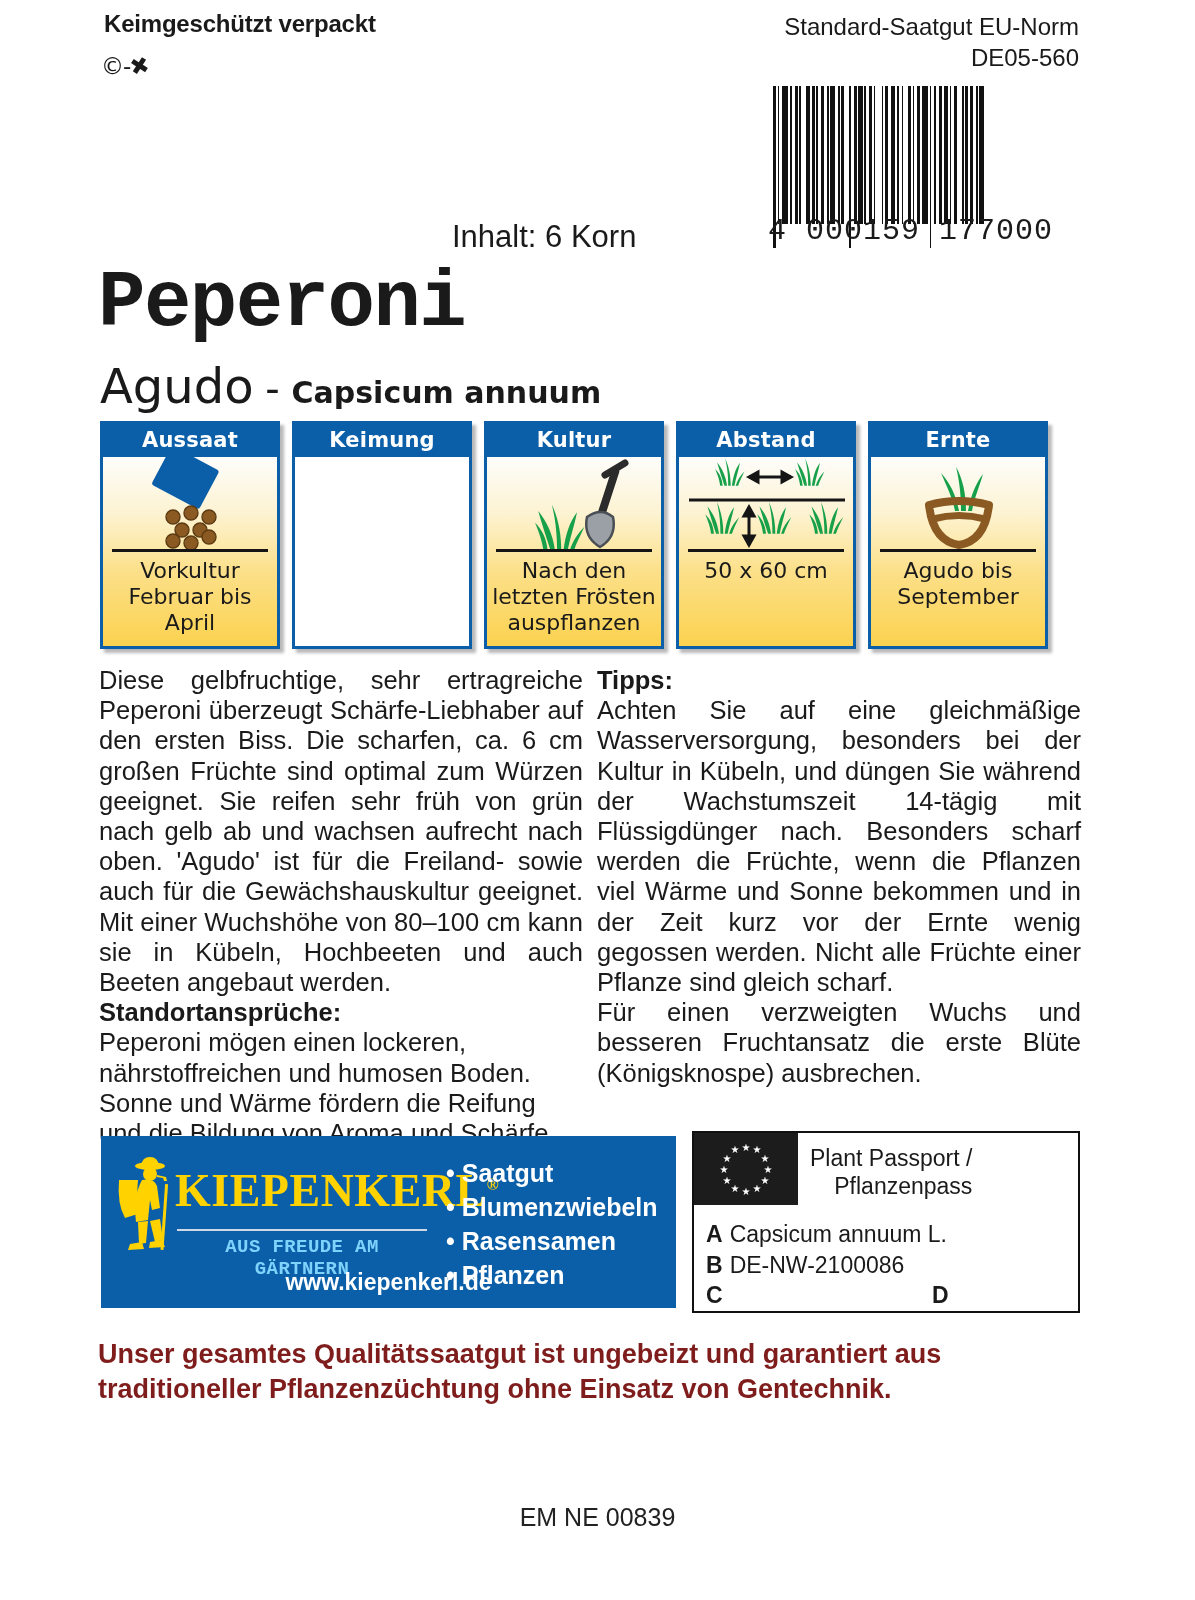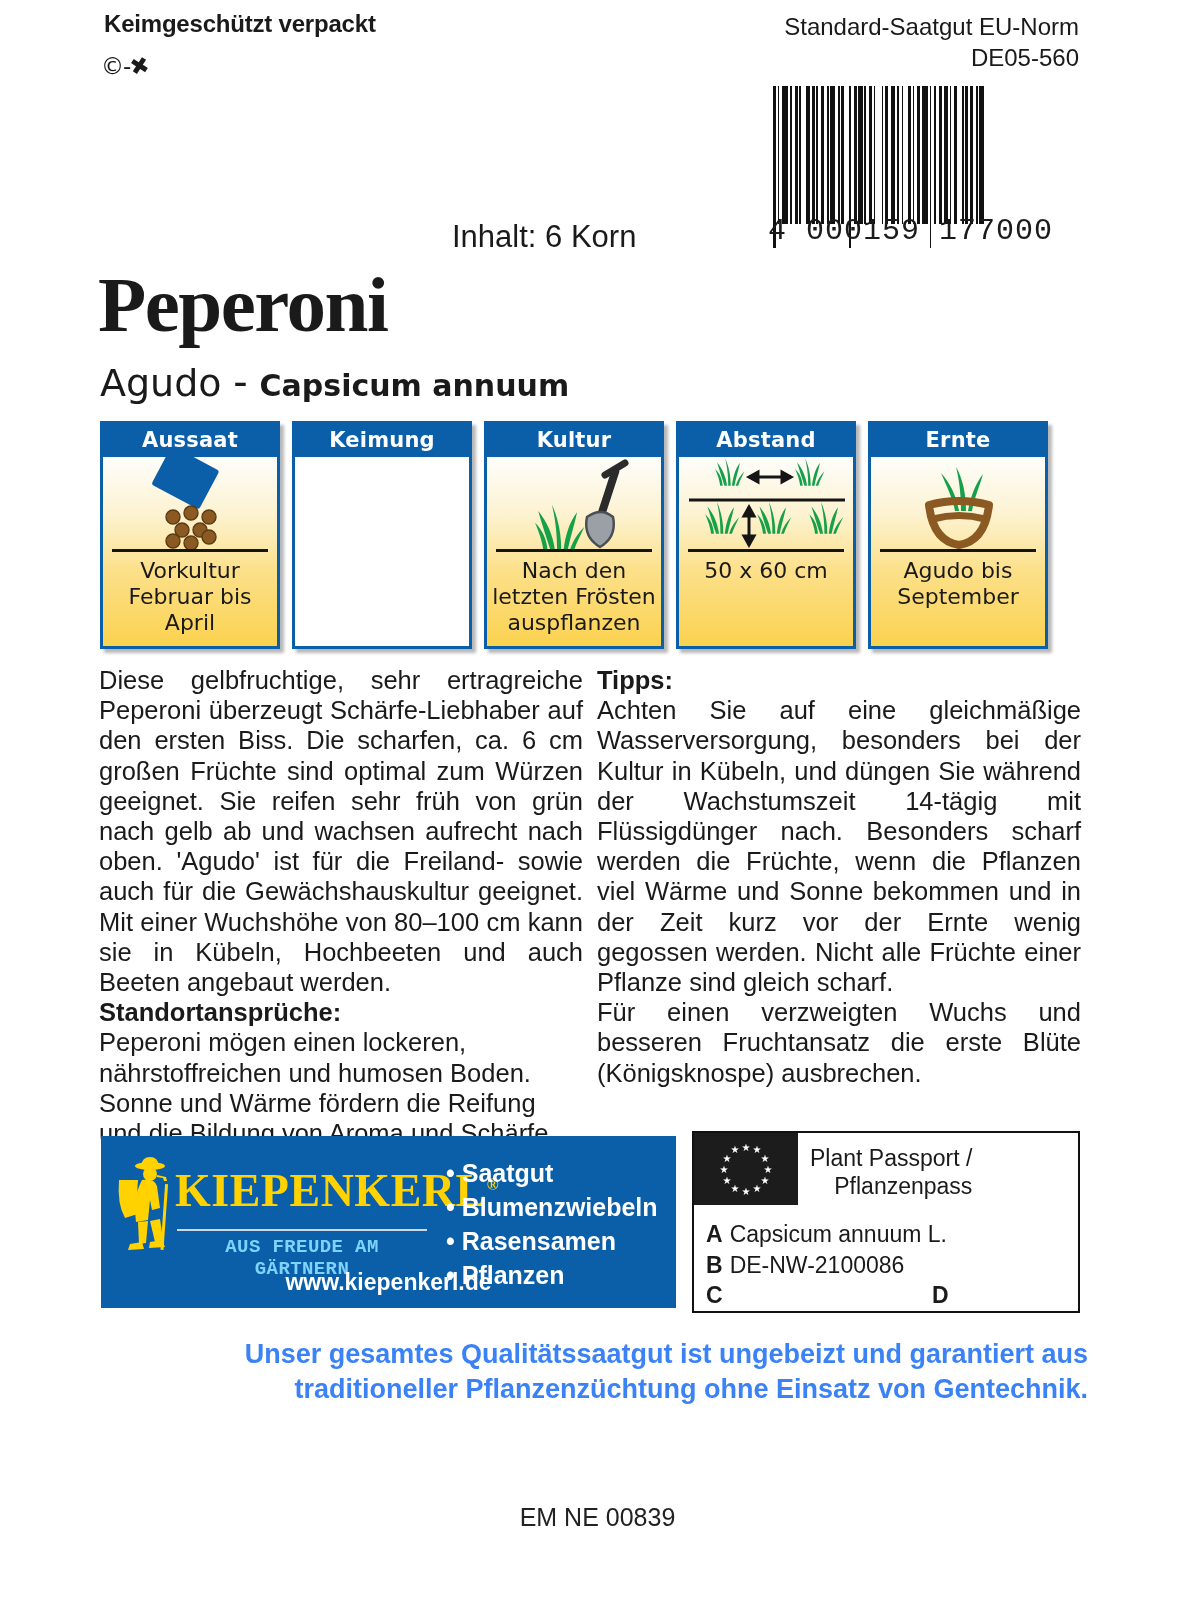--- a/index.html
+++ b/index.html
@@ -42,28 +42,28 @@
     font-size:30px;letter-spacing:1px;white-space:nowrap;
   }
 
   
   .inhalt{
     position:absolute;left:452px;top:219px;font-size:31px;
   }
   .title{
     position:absolute;left:98px;top:265px;
     font-size:79px;font-weight:bold;letter-spacing:-1.5px;line-height:1;
-    font-family:Liberation Serif, serif;
+    font-family:Liberation Mono, monospace;
   }
   .subtitle{
     position:absolute;left:100px;top:362px;
     font-size:37px;line-height:1;white-space:nowrap;
     font-family:"DejaVu Sans", sans-serif;
   }
-  .subtitle .cultivar{font-weight:normal;font-size:38px;}
+  .subtitle .cultivar{font-weight:normal;font-size:48px;}
   .subtitle .dash{font-weight:normal;font-size:40px;}
   .subtitle .latin{font-weight:bold;font-size:30px;}
 
   
   .icon-row{position:absolute;left:100px;top:421px;width:980px;display:flex;gap:12px;}
   .ibox{
     width:180px;
     border:3px solid #0b5ea8;
     box-sizing:border-box;
     box-shadow:4px 4px 3px rgba(0,0,0,0.28);
@@ -142,22 +142,22 @@
   .passport .pp-title{
     position:absolute;left:116px;top:12px;font-size:23px;line-height:1.2;text-align:right;
   }
   .passport .rows{position:absolute;left:12px;top:86px;right:10px;font-size:23px;line-height:1.33;}
   .passport .rows .r{white-space:nowrap;}
   .passport .rows b{font-weight:bold;margin-right:7px;}
   .passport .rows .d{position:absolute;left:226px;font-weight:bold;}
 
   
   .claim{
-    position:absolute;left:98px;top:1337px;width:990px;text-align:right;
-    color:#3b82f6;font-weight:bold;font-size:27px;line-height:1.28;
+    position:absolute;left:98px;top:1337px;width:990px;text-align:left;
+    color:#7f1d1d;font-weight:bold;font-size:27px;line-height:1.28;
   }
 
   
   .footer{
     position:absolute;left:0;top:1503px;width:1195px;text-align:center;
     font-size:25px;color:#222;
   }
 </style>
 </head>
 <body>

